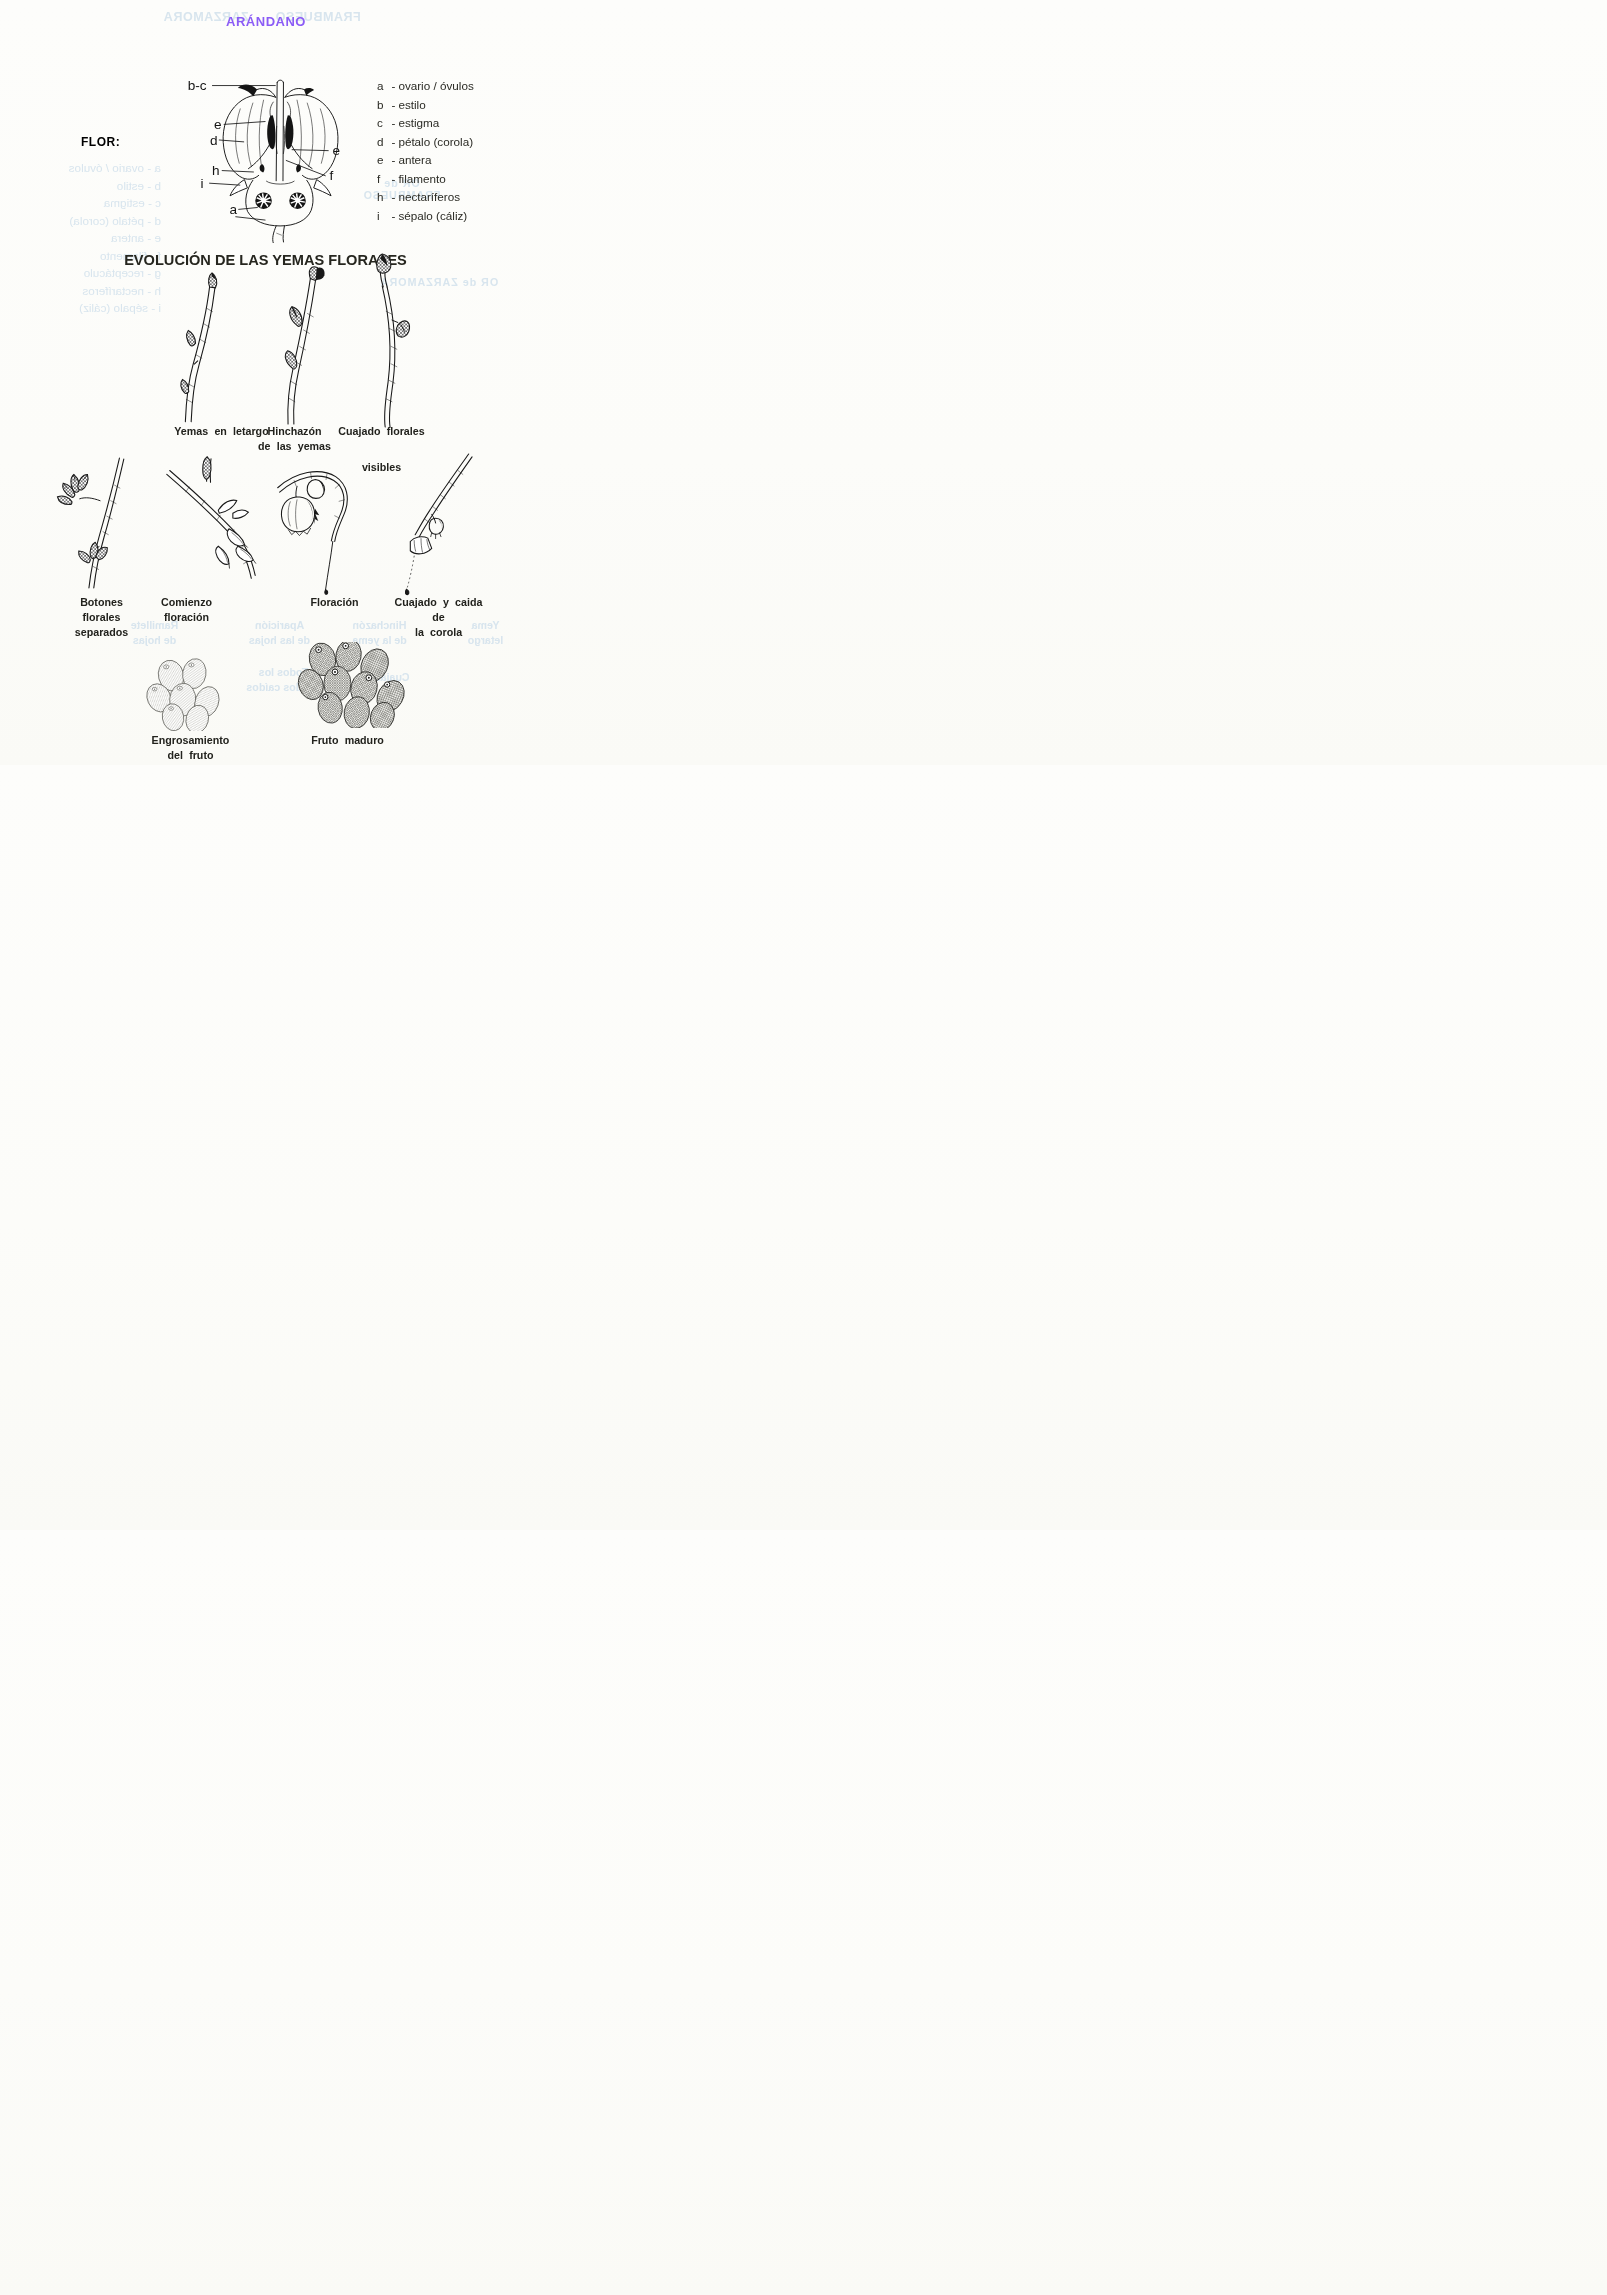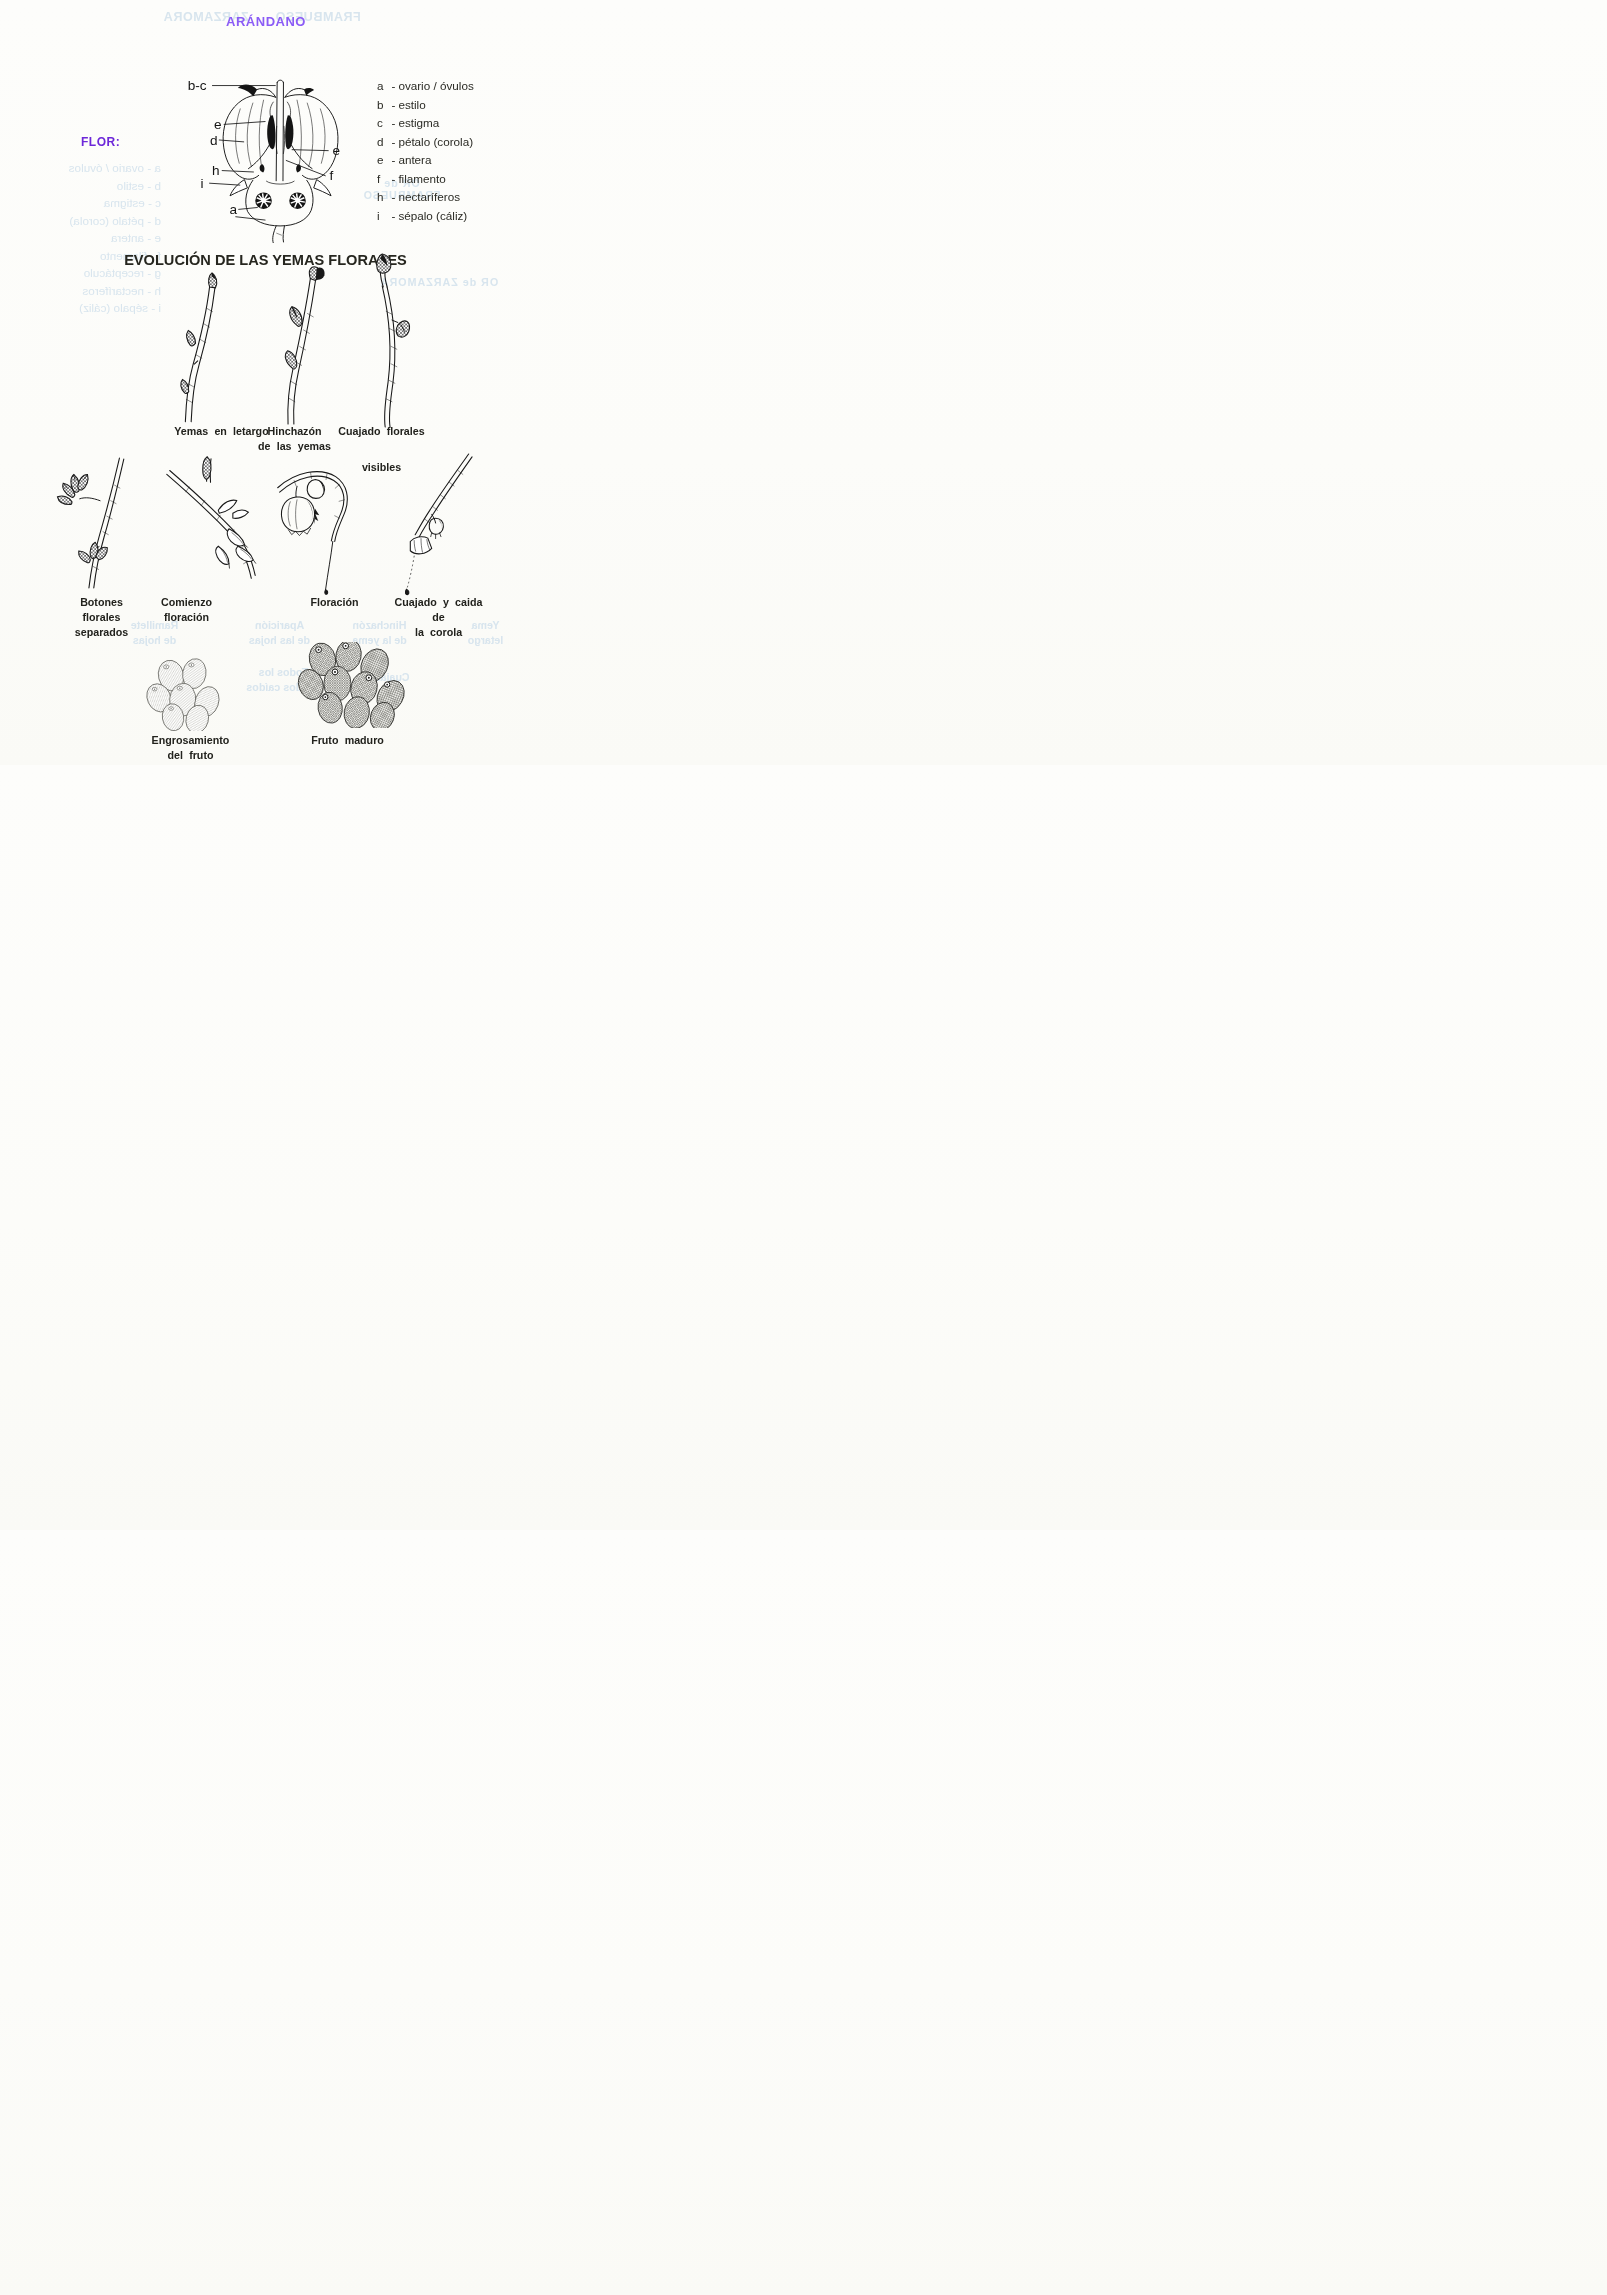--- a/index.html
+++ b/index.html
@@ -6,21 +6,21 @@
   body{
     width:536px;height:765px;position:relative;overflow:hidden;
     background:linear-gradient(180deg,#fdfdfb 0%,#fcfcf9 60%,#fafaf6 100%);
     font-family:"Liberation Sans", sans-serif;color:#1c1c1c;
   }
   .abs{position:absolute;}
   .center{text-align:center;}
   
   .doc-title{font-size:13px;font-weight:bold;letter-spacing:0.5px;color:#8b5cf6;}
   .section-title{font-size:14.6px;font-weight:bold;color:#26261f;letter-spacing:0px;}
-  .flor-heading{font-size:12px;font-weight:bold;color:#6d28d9;letter-spacing:0.5px;}
+  .flor-heading{font-size:12px;font-weight:bold;color:#000000;letter-spacing:0.5px;}
   .legend{font-size:11.7px;color:#2b2b25;line-height:18.5px;}
   .legend-row{display:grid;grid-template-columns:11.7px 9.7px auto;}
   .legend-letter{text-align:left;}
   .legend-dash{text-align:center;}
   .caption{font-size:10.7px;font-weight:bold;line-height:15px;color:#22221d;word-spacing:0.3em;}
   
   .ghost{color:#d8e5ee;transform:scaleX(-1);}
   .ghost-bold{font-weight:bold;}
   .ghost-title{font-size:12.6px;letter-spacing:0.5px;word-spacing:22.3px;}
   .ghost-legend{font-size:11.7px;line-height:17.5px;text-align:left;}

